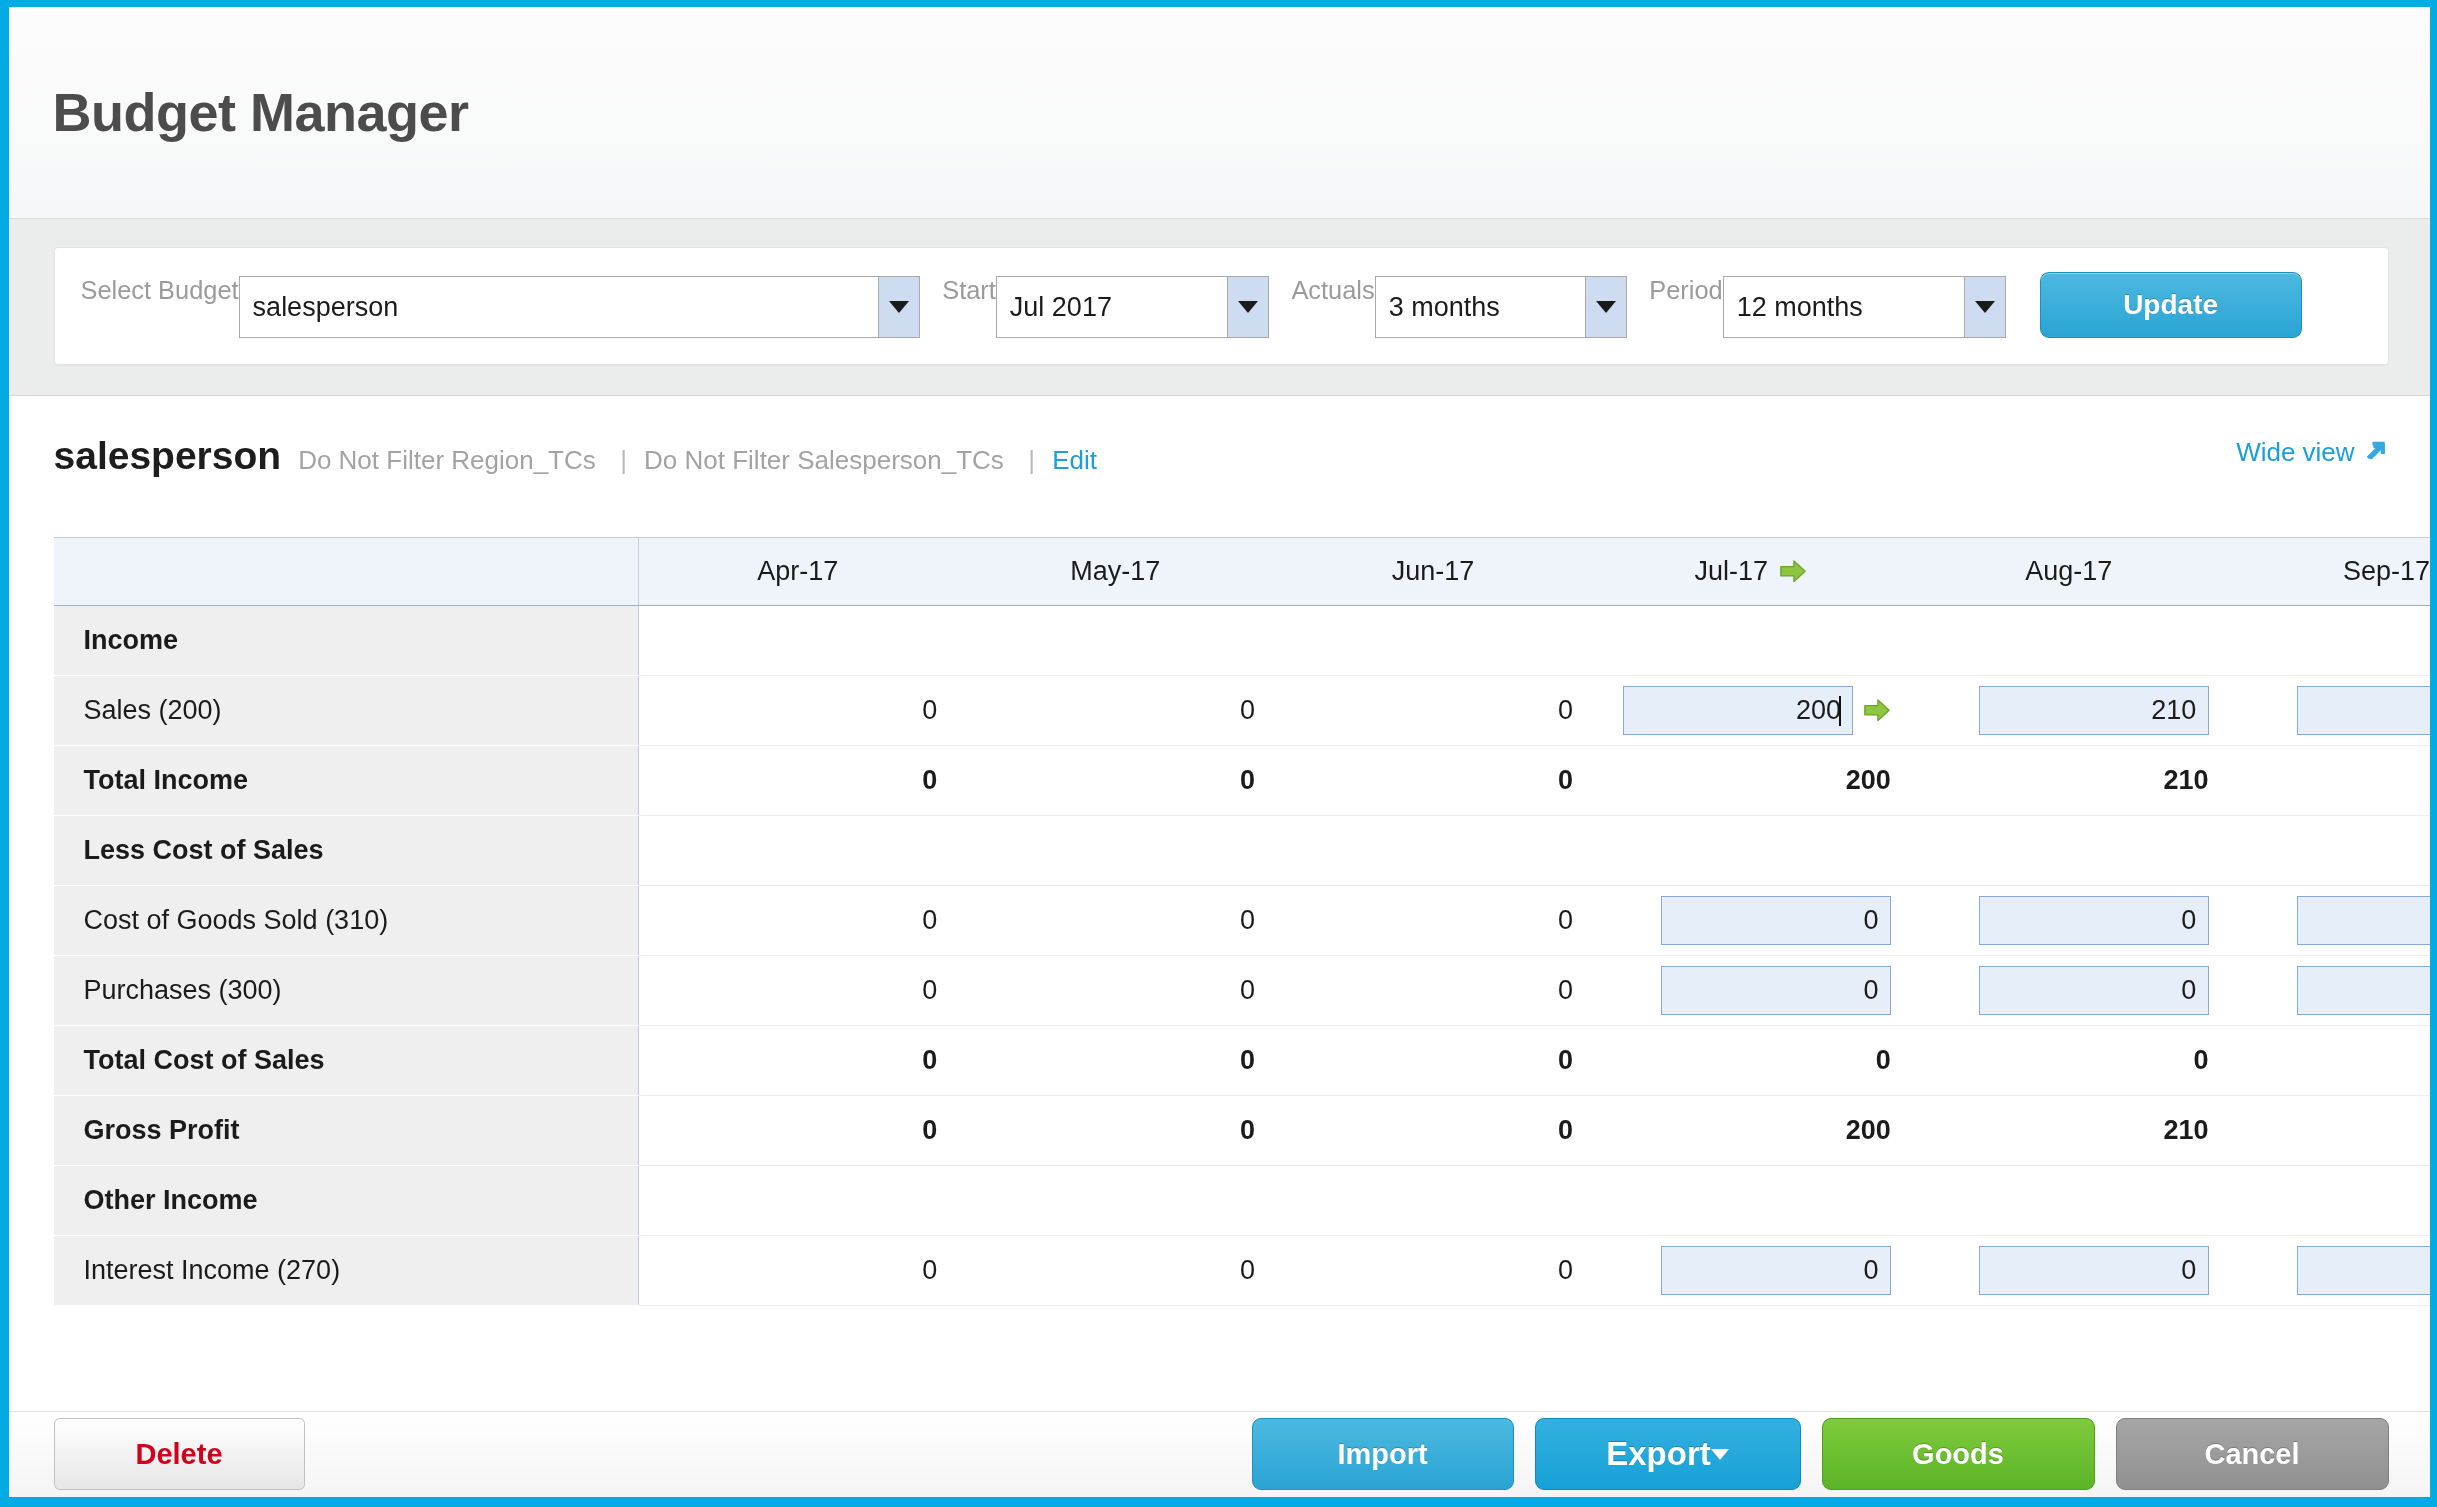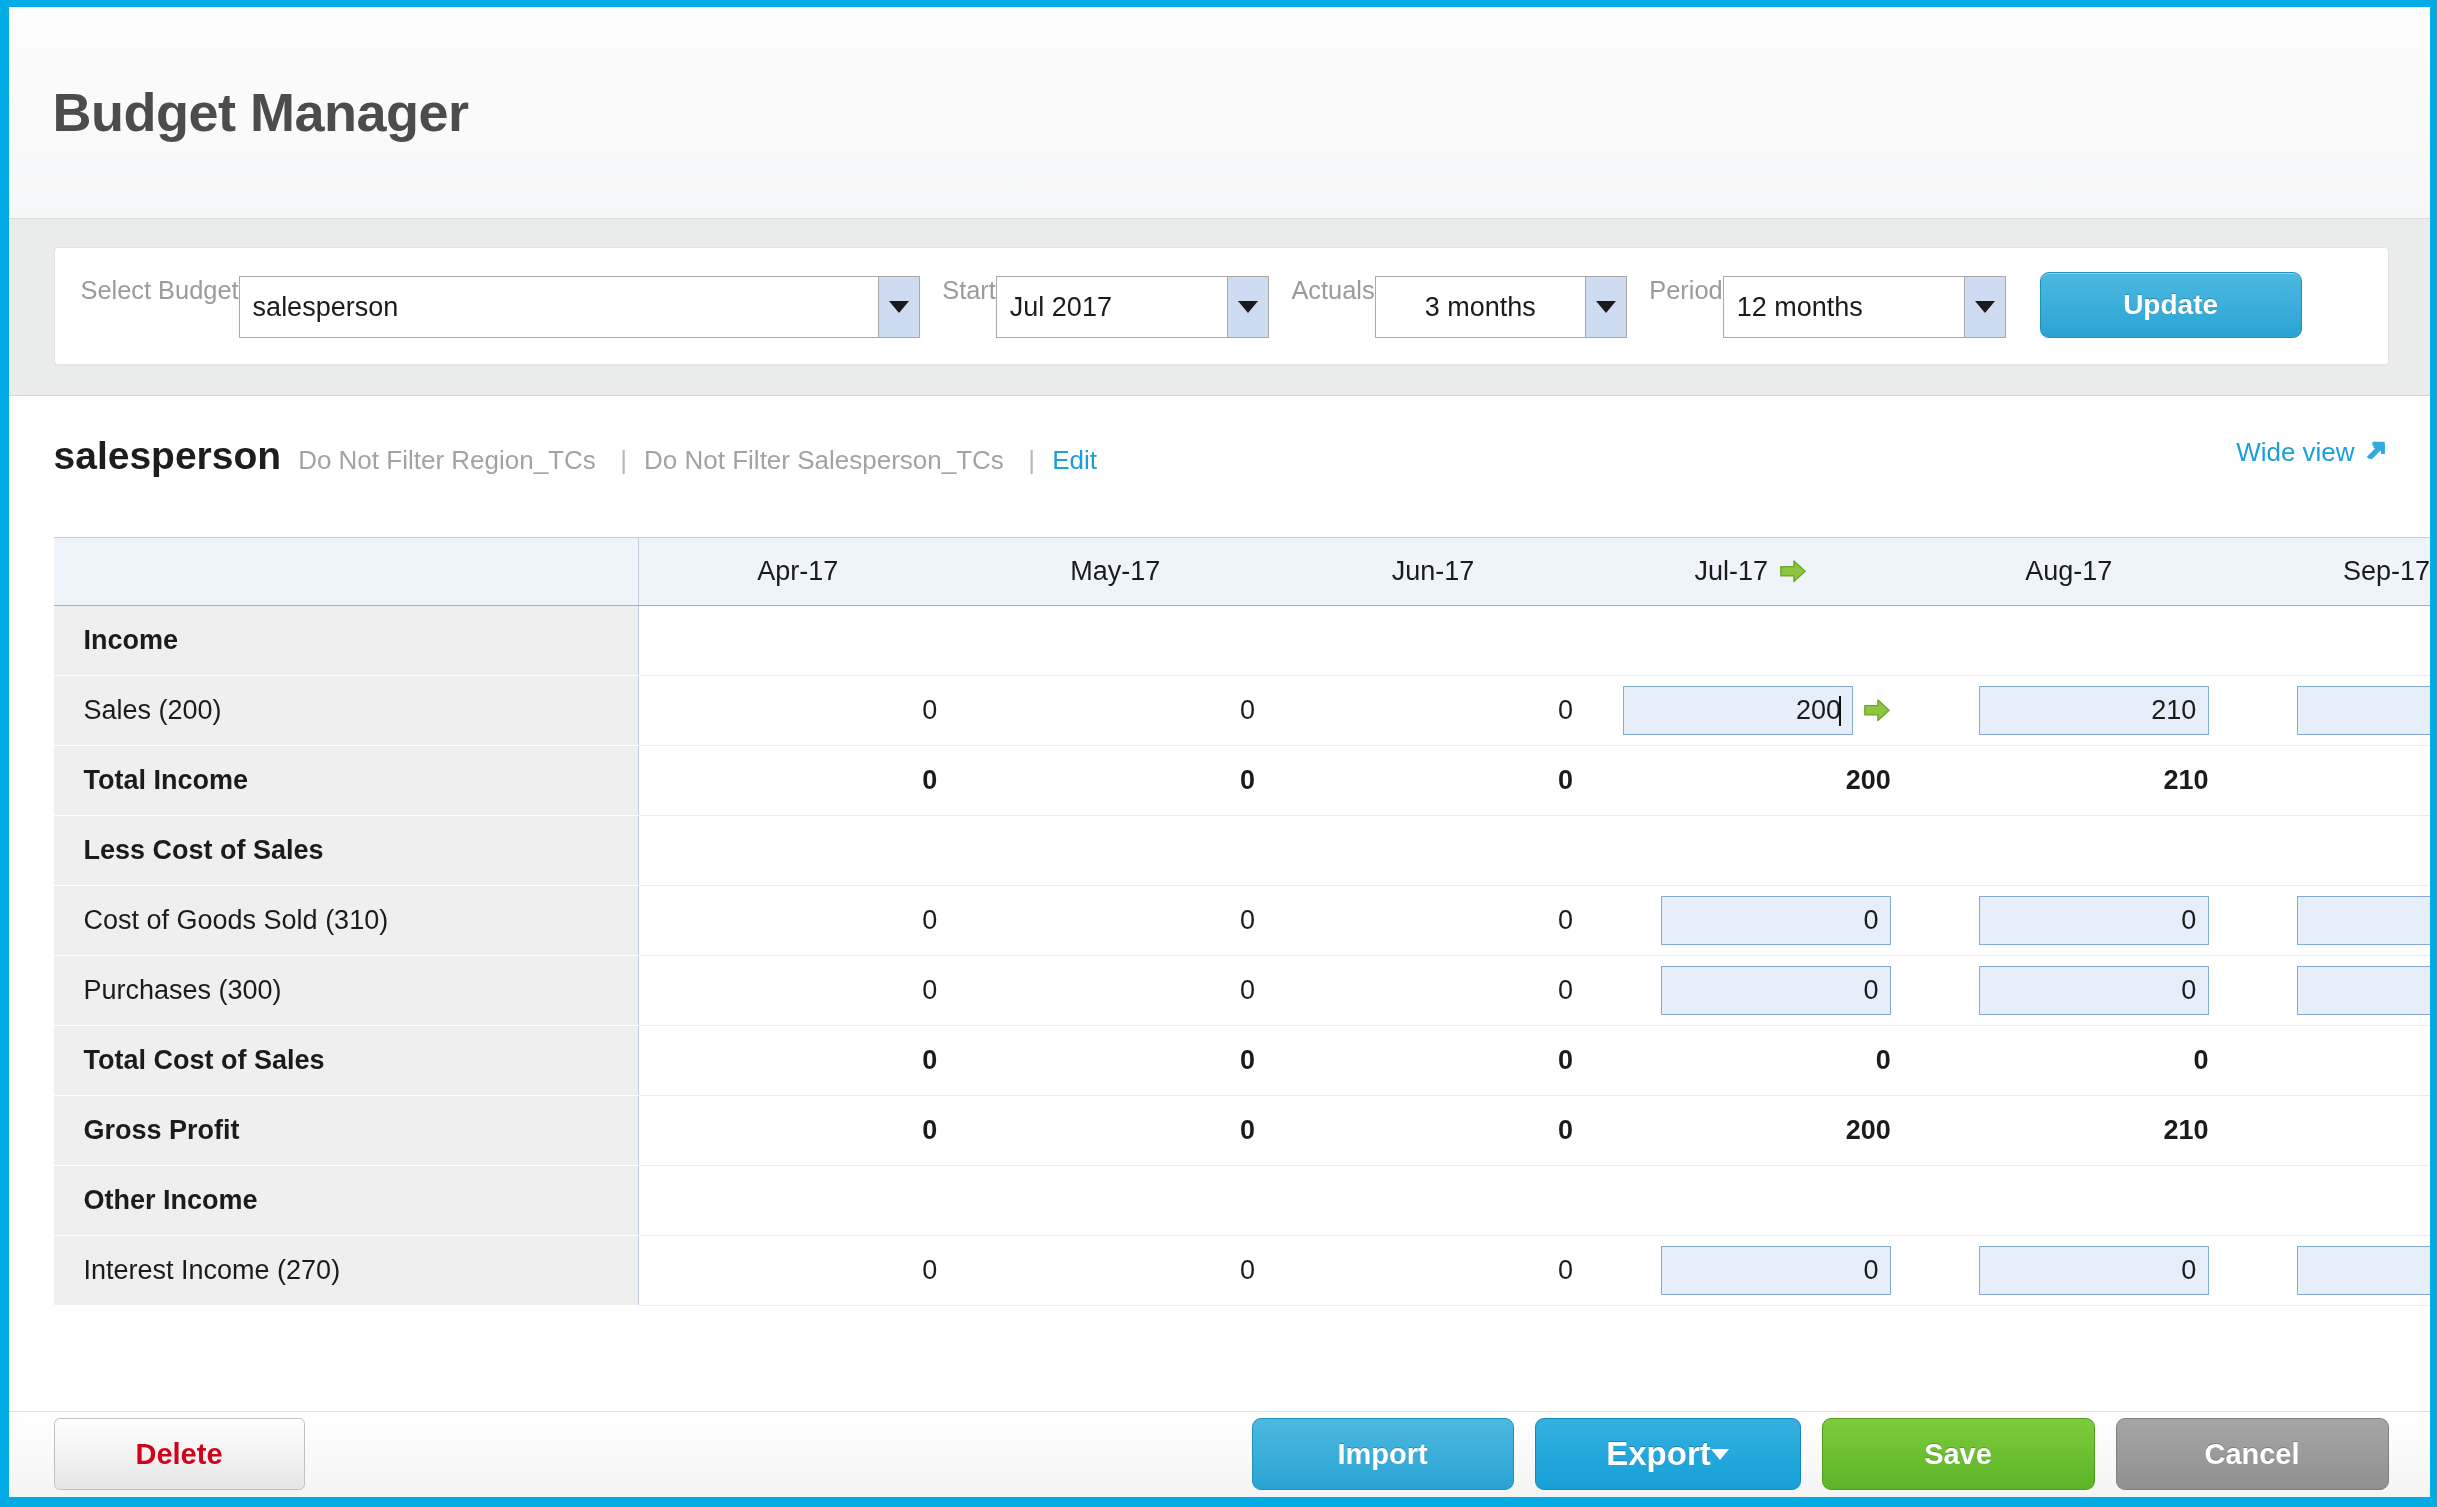--- a/index.html
+++ b/index.html
@@ -98,21 +98,21 @@
   }
   .select-arrow i {
     width: 0; height: 0;
     border-left: 10.4px solid transparent;
     border-right: 10.4px solid transparent;
     border-top: 12.2px solid #1a1a1a;
     display: block;
   }
   #sel-budget { width: 681px; }
   #sel-start  { width: 273px; }
-  #sel-actuals{ width: 252px; padding-left: 36px; }
+  #sel-actuals{ width: 252px; }
   #sel-period { width: 283px; }
 
   .btn {
     border: none;
     cursor: pointer;
     font-family: "Liberation Sans", sans-serif;
     font-weight: bold;
     color: #ffffff;
     text-shadow: 0 -0.9px 0 rgba(0,0,0,0.22);
     border-radius: 9px;
@@ -561,21 +561,21 @@
       </div>
 
       <div id="actionbar">
         <button class="btn" id="btn-delete">Delete</button>
         <div id="rightbtns">
           <button class="btn" id="btn-import">Import</button>
           <button class="btn" id="btn-export">
             <span>Export</span>
             <span class="exp-caret"></span>
           </button>
-          <button class="btn" id="btn-save">Save</button>
+          <button class="btn" id="btn-save">Goods</button>
           <button class="btn" id="btn-cancel">Cancel</button>
         </div>
       </div>
 
     </div>
   </div>
 </div>
 
 
 </body></html>

